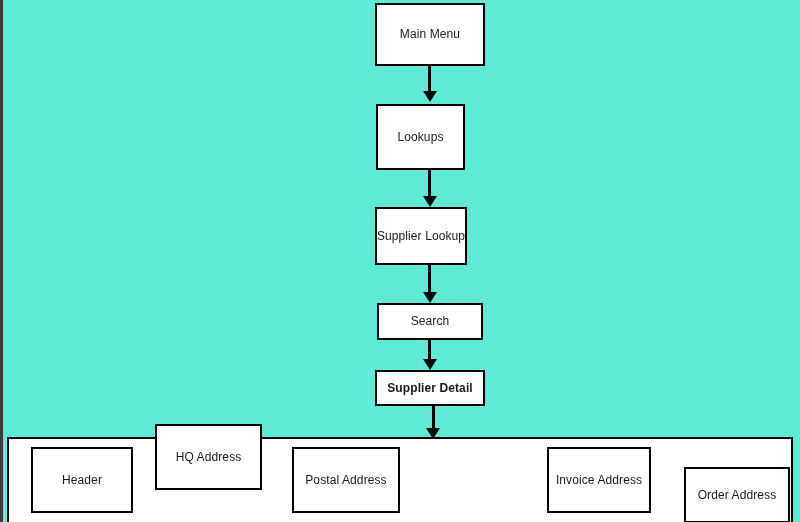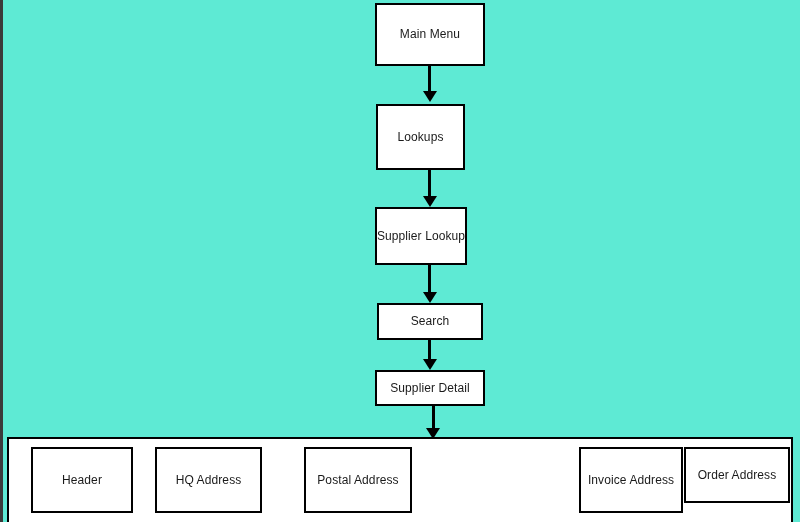--- a/index.html
+++ b/index.html
@@ -105,43 +105,43 @@
   <div class="connector connector-v" style="left:428px; top:265px; height:28px;"></div>
   <div class="arrowhead-down" style="left:423px; top:292px;"></div>
 
   <div class="node" style="left:377px; top:303px; width:106px; height:37px;">
     <span class="node-label">Search</span>
   </div>
 
   <div class="connector connector-v" style="left:428px; top:340px; height:22px;"></div>
   <div class="arrowhead-down" style="left:423px; top:359px;"></div>
 
-  <div class="node" style="left:375px; top:370px; width:110px; height:36px;">
+  <div class="node" style="left:375px; top:370px; width:110px; height:36px;font-weight:bold;">
     <span class="node-label">Supplier Detail</span>
   </div>
 
   <div class="connector connector-v" style="left:432px; top:406px; height:25px;"></div>
   <div class="arrowhead-down" style="left:426px; top:428px;"></div>
 
   <div class="group-box" style="left:7px; top:437px; width:786px; height:95px;"></div>
 
   <div class="node" style="left:31px; top:447px; width:102px; height:66px;">
     <span class="node-label">Header</span>
   </div>
 
-  <div class="node" style="left:155px; top:447px; width:107px; height:66px;">
+  <div class="node" style="left:155px; top:424px; width:107px; height:66px;">
     <span class="node-label">HQ Address</span>
   </div>
 
-  <div class="node" style="left:292px; top:447px; width:108px; height:66px;margin-left:12px;">
+  <div class="node" style="left:292px; top:447px; width:108px; height:66px;">
     <span class="node-label">Postal Address</span>
   </div>
 
 
-  <div class="node" style="left:547px; top:447px; width:104px; height:66px;margin-left:32px;">
+  <div class="node" style="left:547px; top:447px; width:104px; height:66px;">
     <span class="node-label">Invoice Address</span>
   </div>
 
-  <div class="node" style="left:684px; top:447px; width:106px; height:56px;">
+  <div class="node" style="left:684px; top:467px; width:106px; height:56px;">
     <span class="node-label">Order Address</span>
   </div>
 
 </div>
 
 </body></html>

